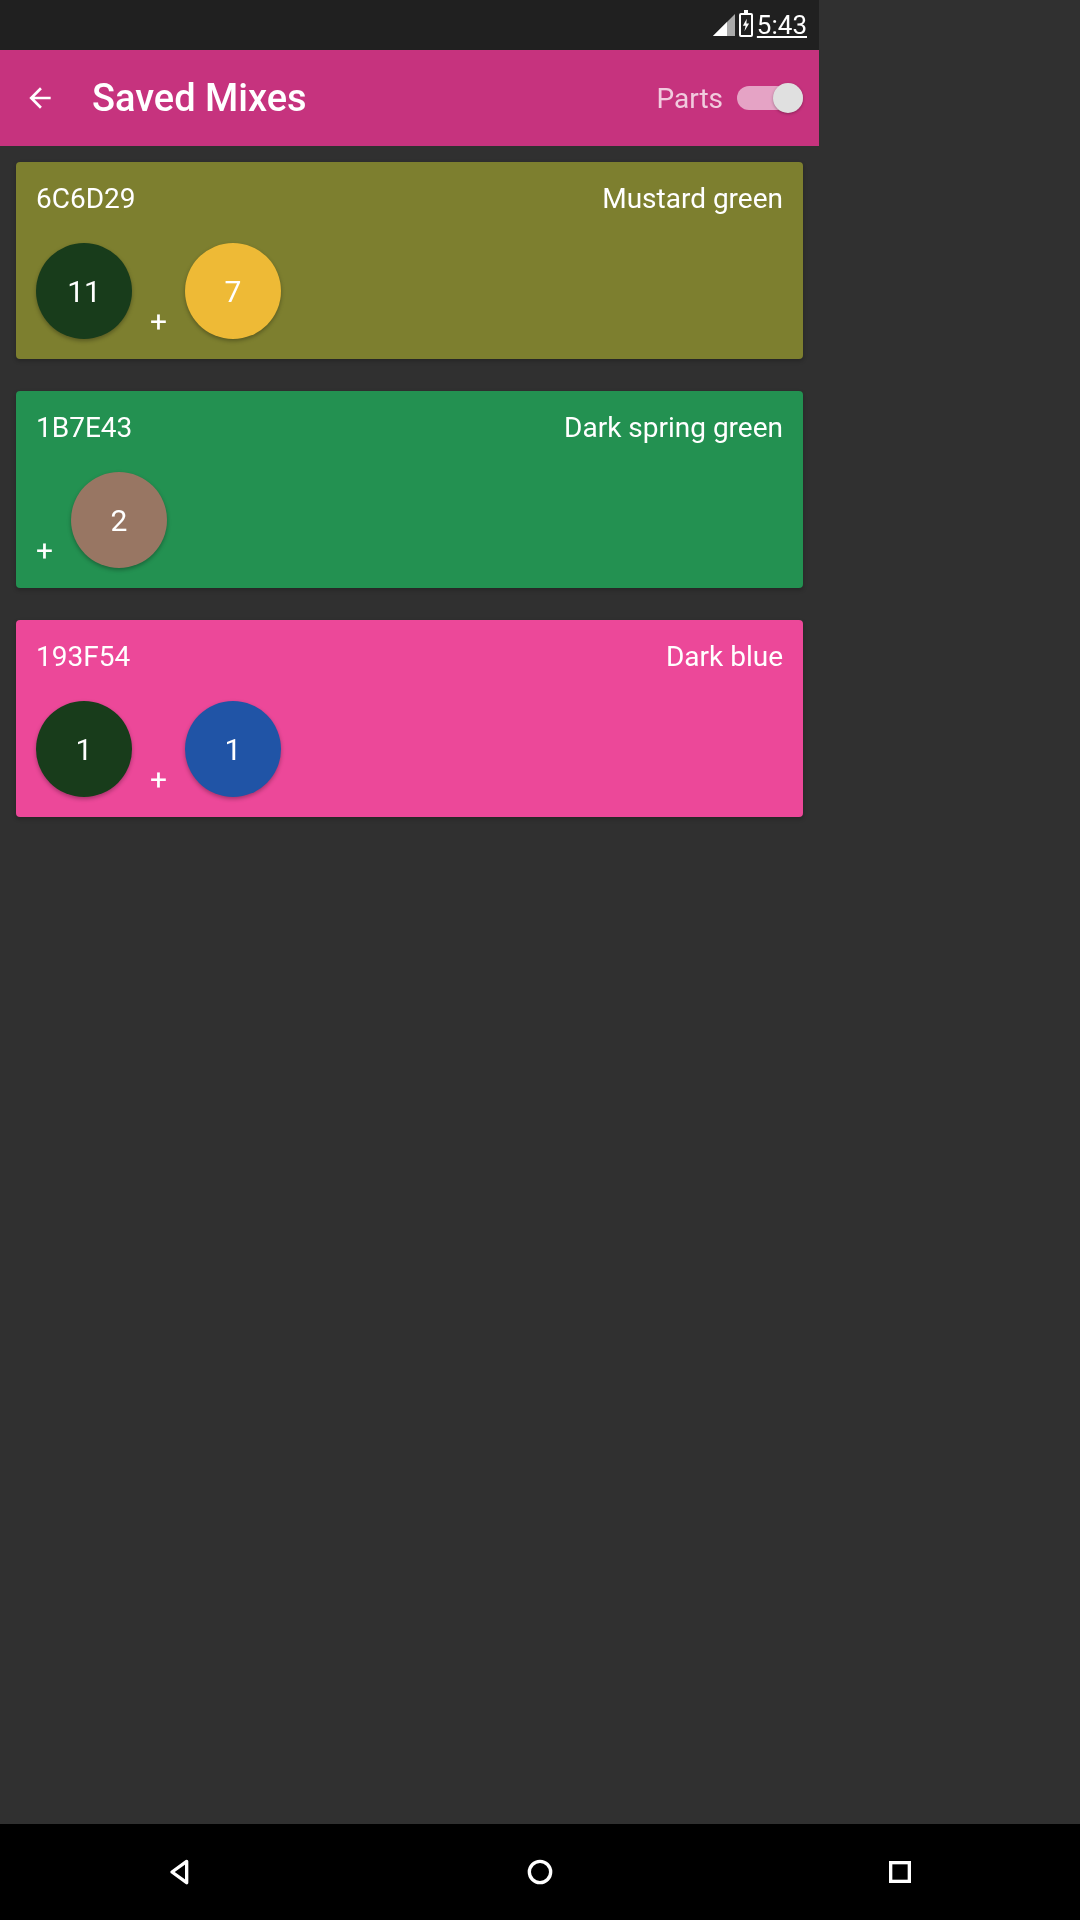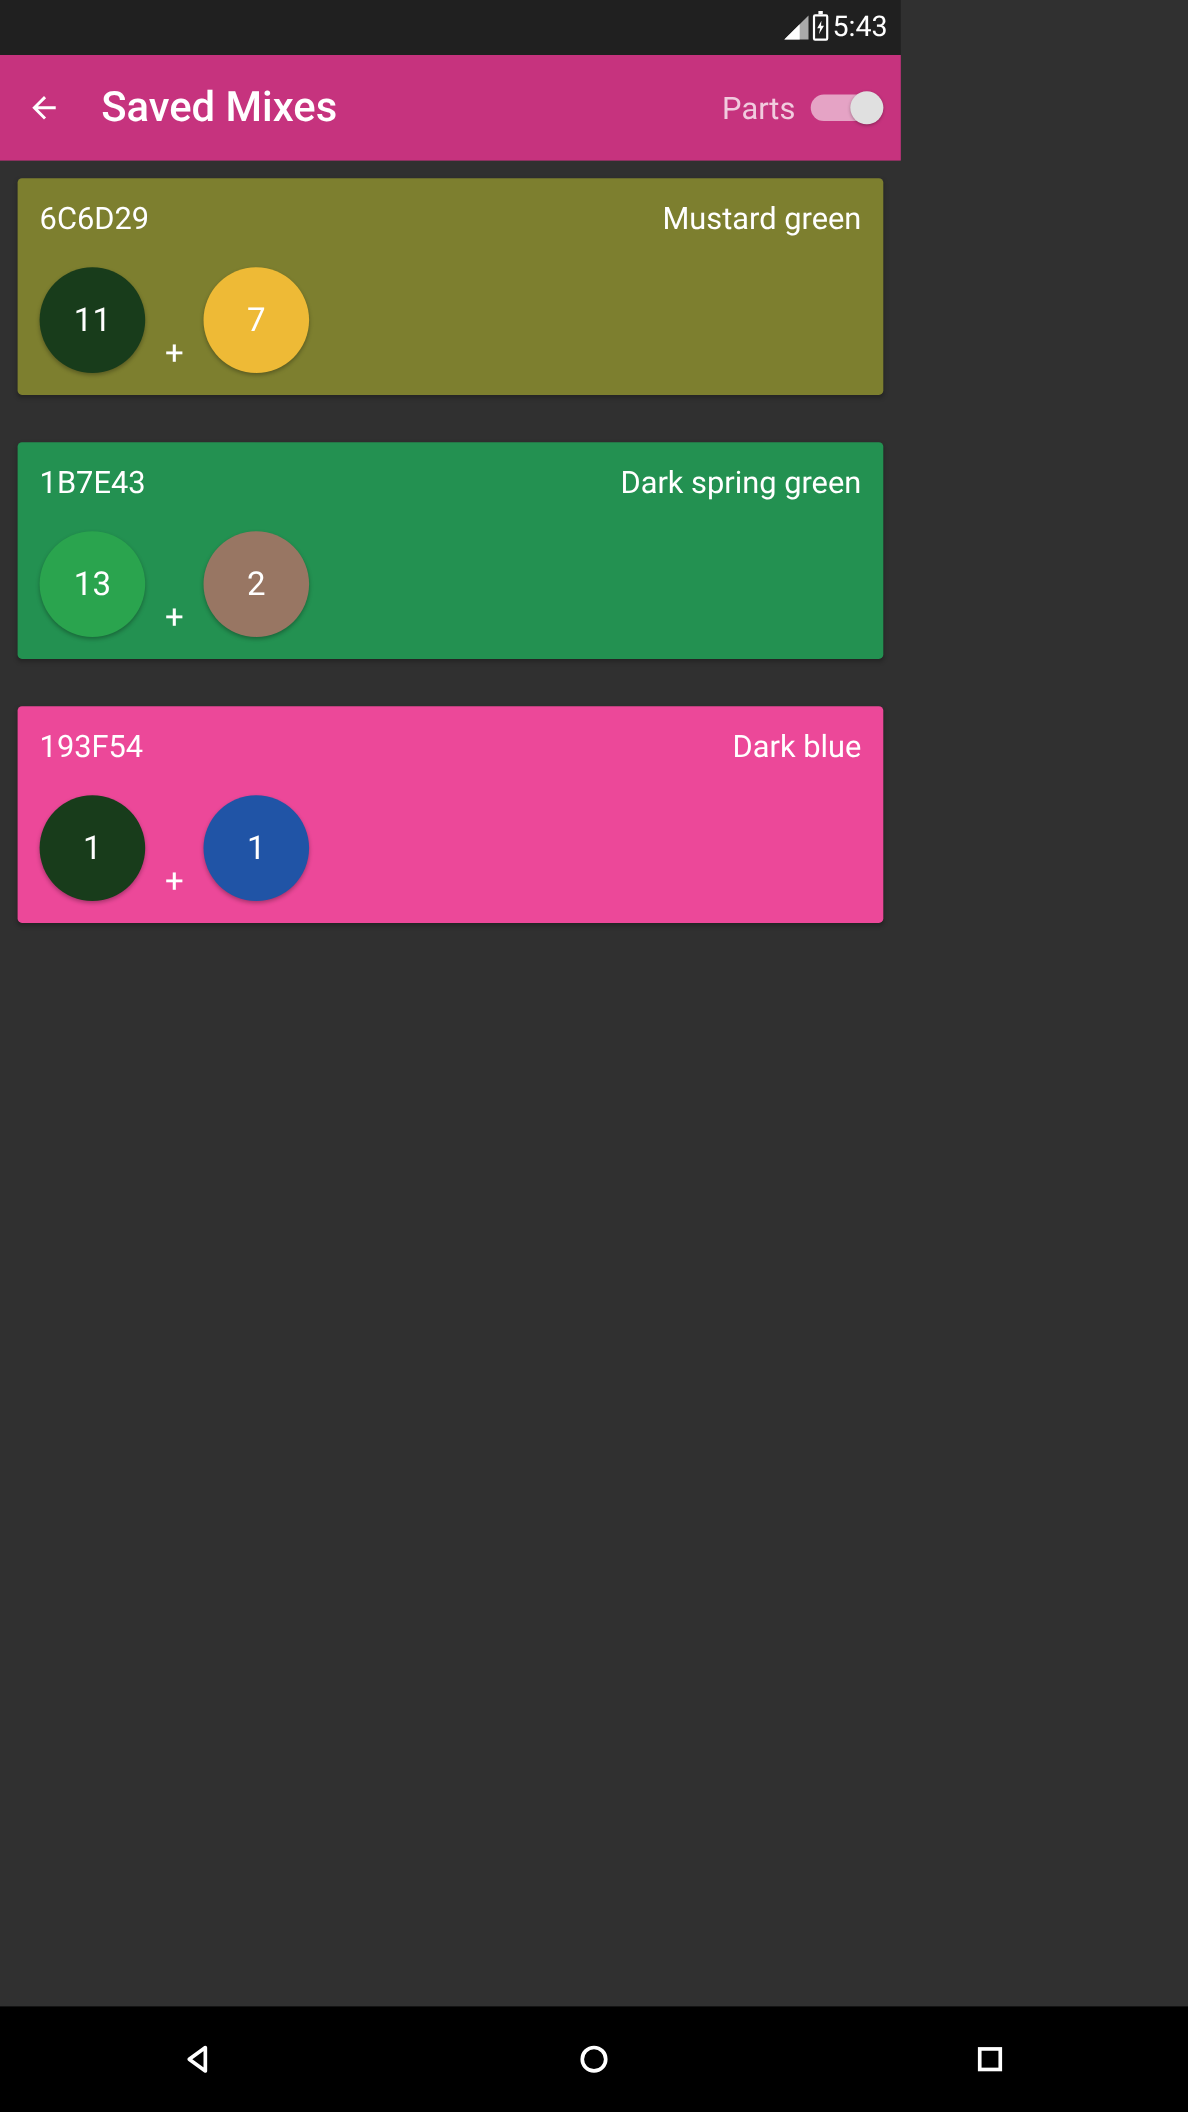--- a/index.html
+++ b/index.html
@@ -16,20 +16,21 @@
     }
     .status-bar {
       height: 50px;
       background: #202020;
       display: flex;
       align-items: center;
       justify-content: flex-end;
       padding: 0 12px;
       gap: 4px;
       color: #fff;
+      text-decoration: underline;
     }
     .signal-icon {
       width: 0;
       height: 0;
       border-style: solid;
       border-width: 0 0 22px 22px;
       border-color: transparent transparent #aaa transparent;
       position: relative;
     }
     .signal-icon::after {
@@ -122,21 +123,21 @@
       background: #e0e0e0;
       border-radius: 50%;
       box-shadow: 0 1px 3px rgba(0,0,0,0.3);
     }
     .content {
       padding: 16px;
     }
     .mix-card {
       border-radius: 4px;
       padding: 20px;
-      margin-bottom: 43px;
+      margin-bottom: 32px;
       box-shadow: 0 2px 4px rgba(0,0,0,0.25);
       cursor: pointer;
     }
     .card-header {
       display: flex;
       justify-content: space-between;
       margin-bottom: 28px;
       color: #fff;
     }
     .hex-value {
@@ -233,23 +234,20 @@
       </div>
     </div>
   </div>
 
   <div class="mix-card" style="background:#239151">
     <div class="card-header">
       <span class="hex-value">1B7E43</span>
       <span class="color-name">Dark spring green</span>
     </div>
     <div class="parts-row">
-      <div class="part-circle" style="background:#2aa44e">
-        <span>13</span>
-      </div>
       <span class="plus">+</span>
       <div class="part-circle" style="background:#987663">
         <span>2</span>
       </div>
     </div>
   </div>
 
   <div class="mix-card" style="background:#ec4899">
     <div class="card-header">
       <span class="hex-value">193F54</span>

